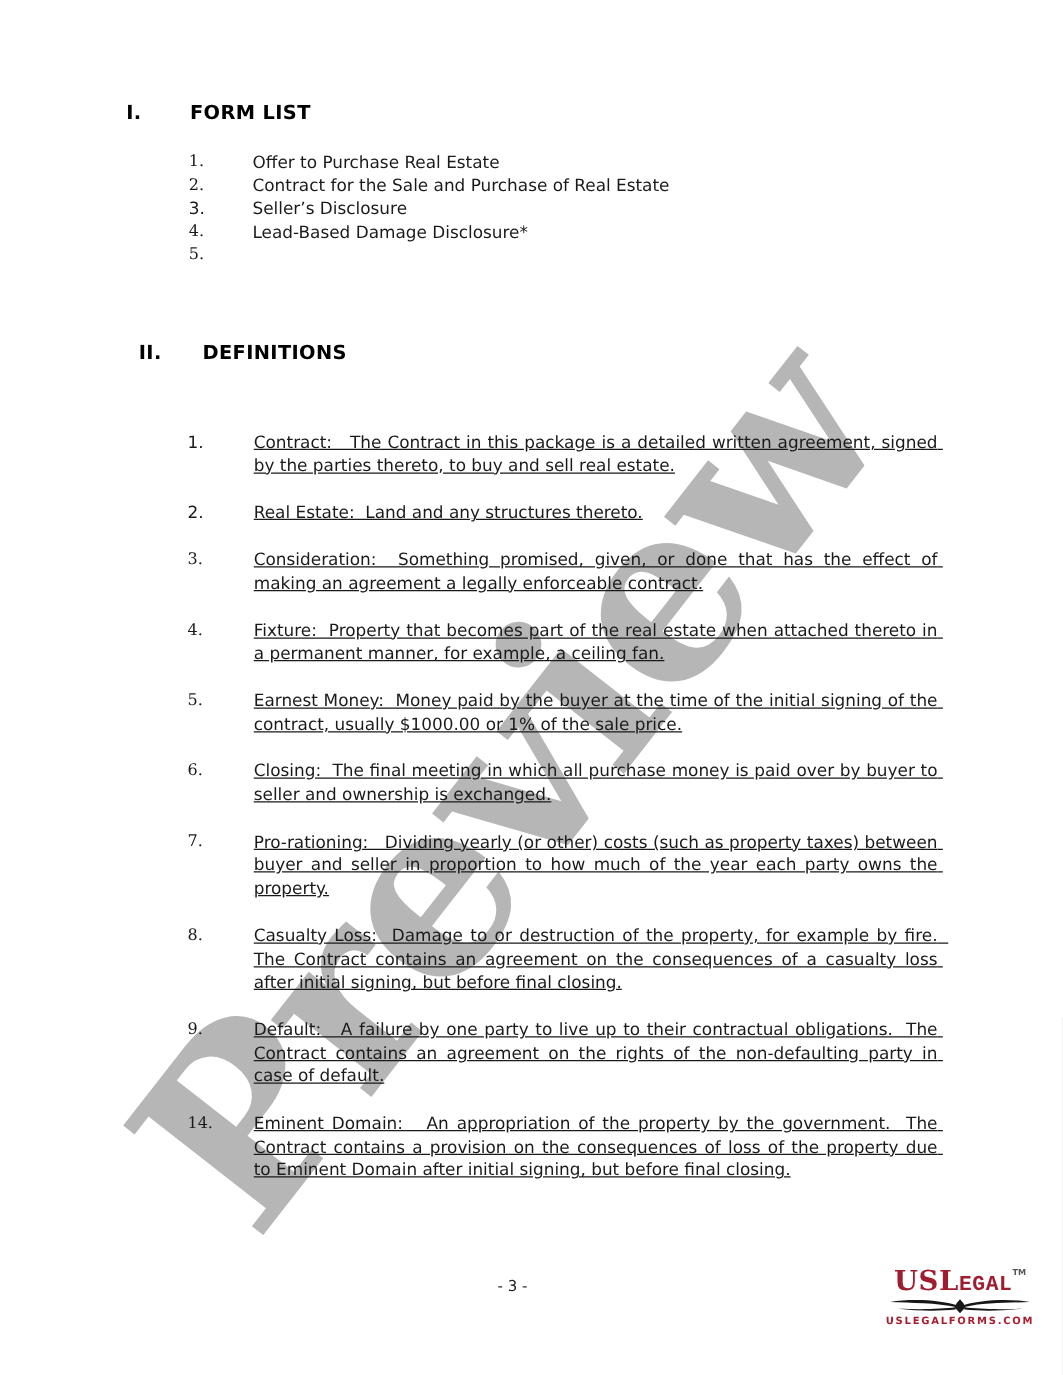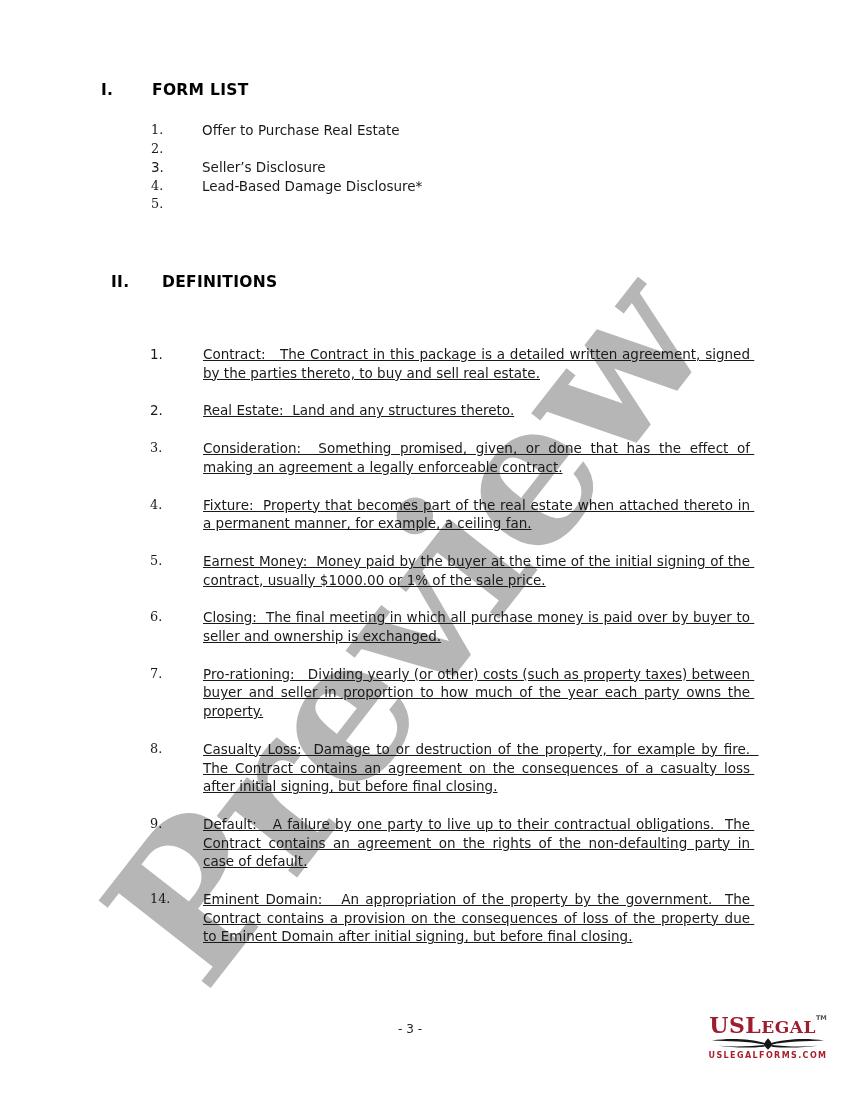--- a/index.html
+++ b/index.html
@@ -95,21 +95,21 @@
     text-align:center;
     line-height:1;
   }
   .logo .brand {
     font-family:"DejaVu Serif", serif;
     font-weight:bold;
     color:#9e1e30;
     white-space:nowrap;
   }
   .logo .brand-main { font-size:22px; letter-spacing:0.5px; }
-  .logo .brand-small { font-size:17px; letter-spacing:0.5px; }
+  .logo .brand-small { font-size:17px; letter-spacing:0.5px;font-family:Liberation Mono, monospace; }
   .logo .tm { font-size:6.5px; color:#555; vertical-align:top; position:relative; top:1px; font-family:"DejaVu Sans", sans-serif; font-weight:bold; }
   .logo .eagle { display:block; margin:1px auto 0 auto; }
   .logo .site {
     display:block;
     margin-top:1px;
     font-size:8px;
     font-weight:bold;
     letter-spacing:1.4px;
     color:#a81e2f;
     font-family:"DejaVu Sans", sans-serif;
@@ -131,20 +131,21 @@
 
     <div class="form-list">
 
         <div class="row">
           <span class="num serif">1.</span>
           <span class="txt">Offer to Purchase Real Estate</span>
         </div>
 
         <div class="row">
           <span class="num serif">2.</span>
+          <span class="txt">Contract for the Sale and Purchase of Real Estate</span>
         </div>
 
         <div class="row">
           <span class="num sans">3.</span>
           <span class="txt">Seller’s Disclosure</span>
         </div>
 
         <div class="row">
           <span class="num serif">4.</span>
           <span class="txt">Lead-Based Damage Disclosure*</span>

